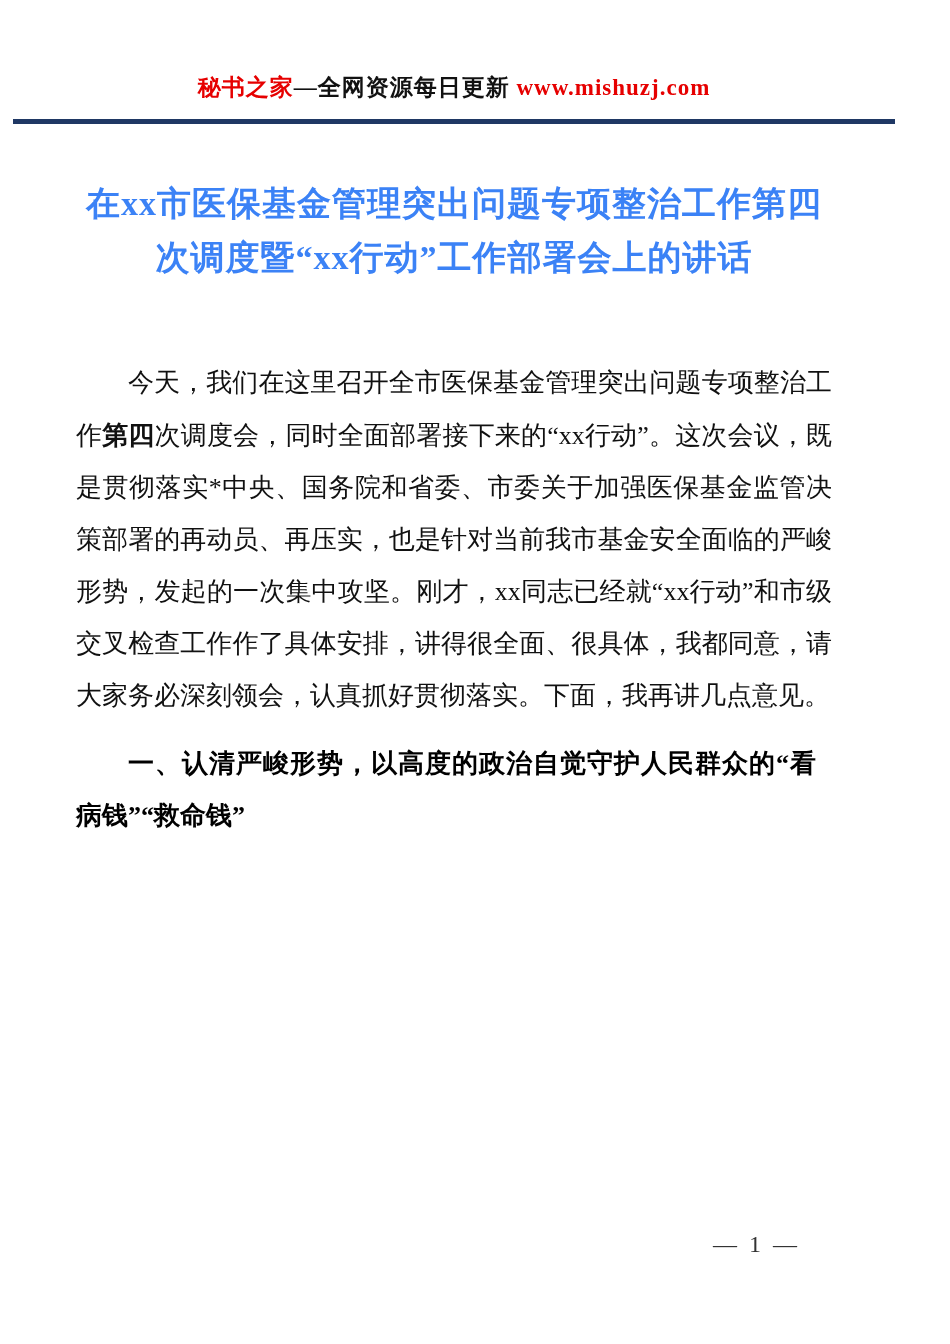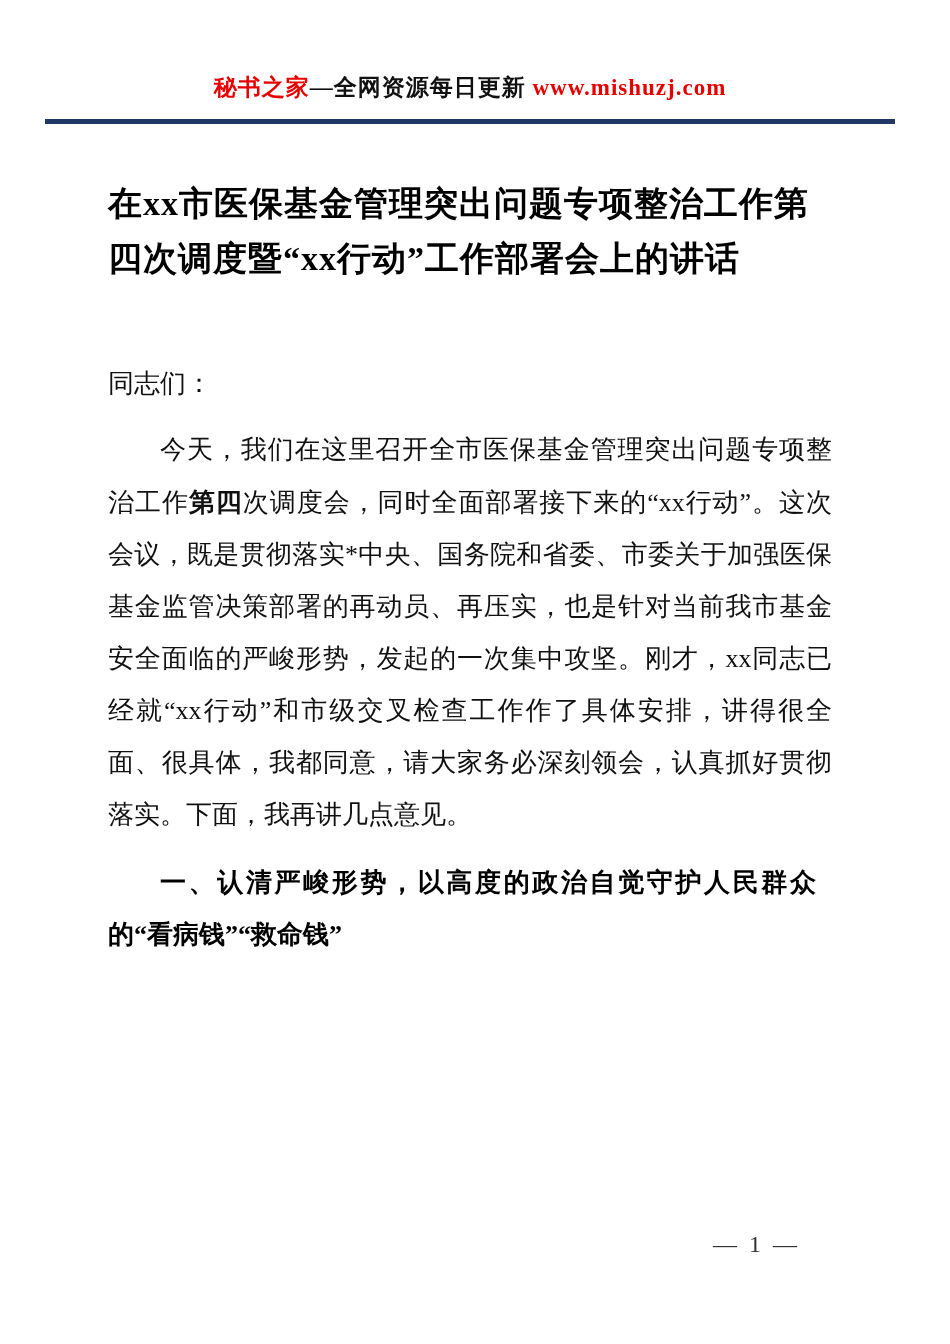--- a/index.html
+++ b/index.html
@@ -12,44 +12,44 @@
     height: 1344px;
     font-family: "Liberation Serif", serif;
     color: #111111;
     overflow: hidden;
   }
   .page {
     position: relative;
     width: 950px;
     height: 1344px;
     box-sizing: border-box;
-    padding: 72px 118px 0 108px;
+    padding: 72px 118px 0 76px;
     background: #ffffff;
   }
   .site-header {
     text-align: center;
     font-size: 23px;
     font-weight: bold;
     letter-spacing: 1px;
     white-space: nowrap;
     margin: 0 -40px;
   }
   .red { color: #e60000; }
   .dark { color: #111111; }
   .header-divider {
     height: 5px;
     background: #1f3864;
     margin: 16px -63px 0 -63px;
   }
   h1.doc-title {
     margin: 52px 0 0 0;
-    text-align: left;
+    text-align: center;
     font-size: 34px;
     font-weight: bold;
-    color: #000000;
+    color: #3b82f6;
     line-height: 54px;
     letter-spacing: 1px;
   }
   .heavy {
     font-family: "Liberation Sans", sans-serif;
     font-weight: bold;
   }
   .body-text {
     margin-top: 72px;
   }
@@ -94,21 +94,20 @@
   </div>
 
   <div class="header-divider"></div>
 
   <h1 class="doc-title">
     <span>在xx市医保基金管理突出问题专项整治工作</span><span class="heavy">第四</span><span>次调度暨“xx行动”工作部署会上的讲话</span>
   </h1>
 
   <div class="body-text">
 
-    <p class="salutation">同志们：</p>
 
     <p class="para">
       <span>今天，我们在这里召开全市医保基金管理突出问题专项整治工作</span><span class="heavy">第四</span><span>次调度会，同时全面部署接下来的“xx行动”。这次会议，既是贯彻落实*中央、国务院和省委、市委关于加强医保基金监管决策部署的再动员、再压实，也是针对当前我市基金安全面临的严峻形势，发起的一次集中攻坚。刚才，xx同志已经就“xx行动”和市级交叉检查工作作了具体安排，讲得很全面、很具体，我都同意，请大家务必深刻领会，认真抓好贯彻落实。下面，我再讲几点意见。</span>
     </p>
 
     <p class="heading">一、认清严峻形势，以高度的政治自觉守护人民群众的“看病钱”“救命钱”</p>
 
 
   </div>
 

